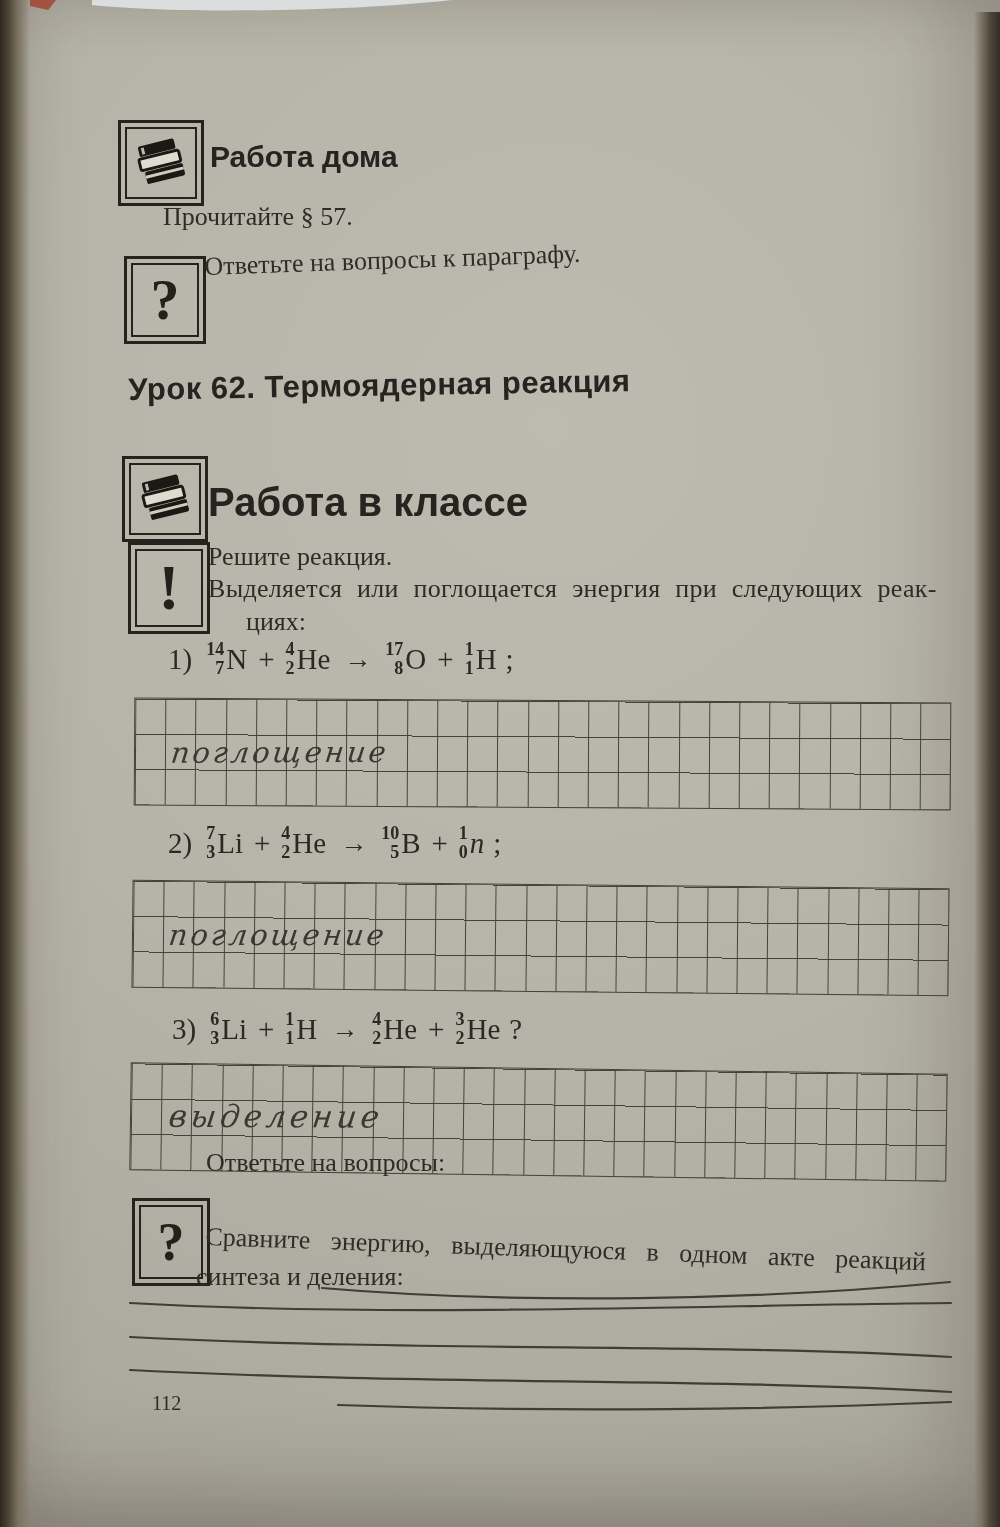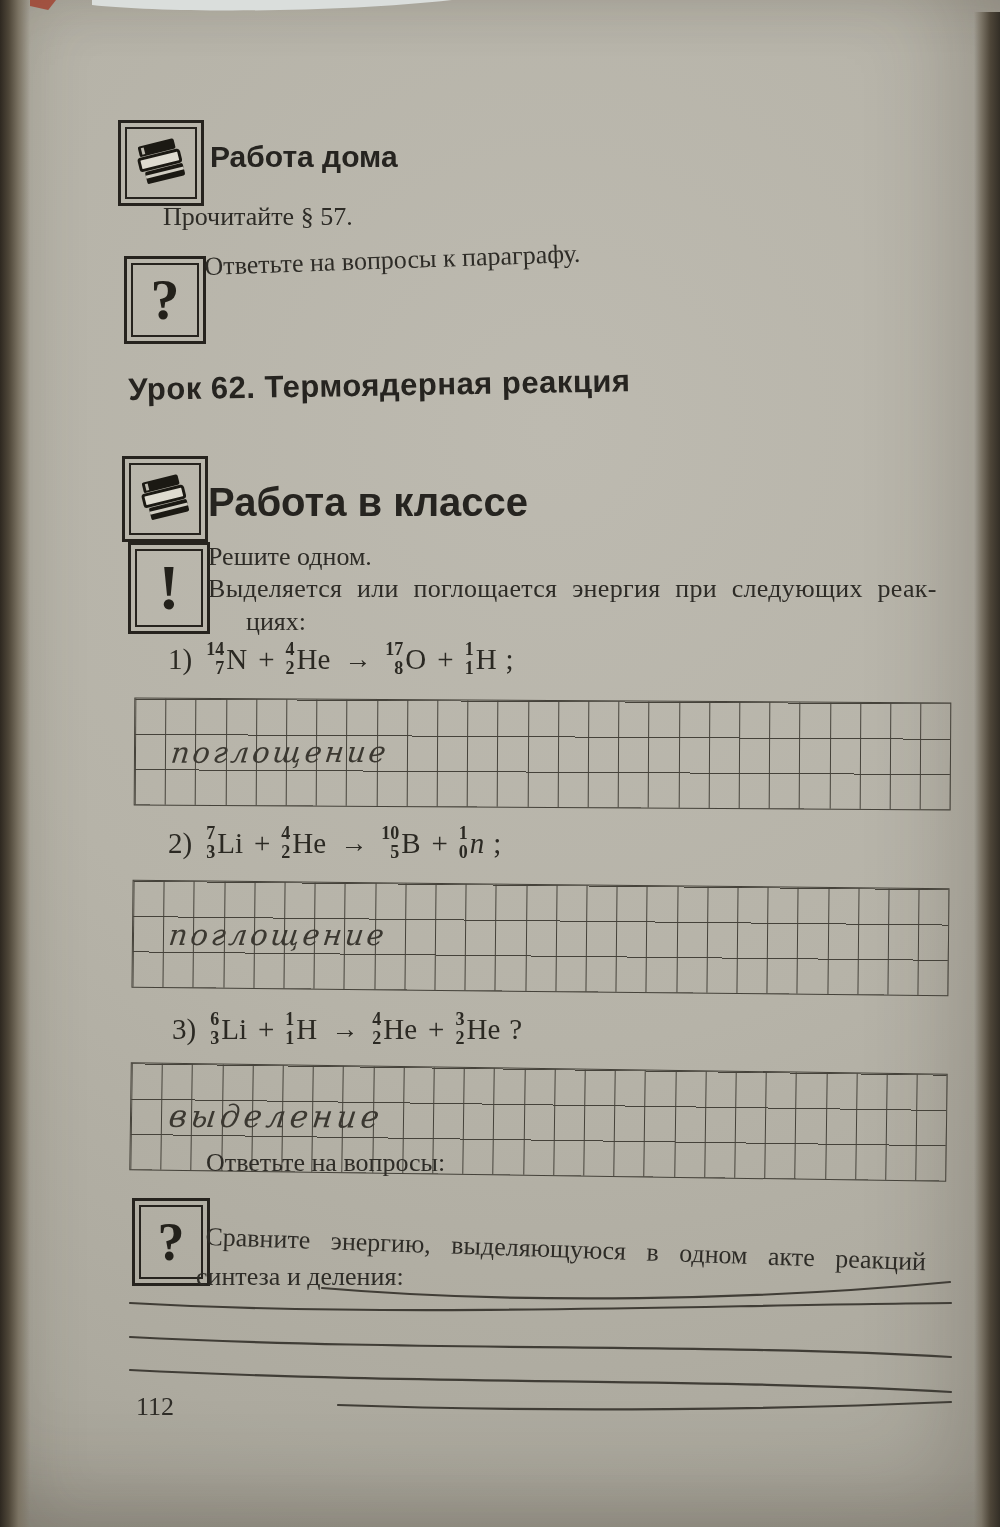--- a/index.html
+++ b/index.html
@@ -40,21 +40,21 @@
 
   .body-text { position:absolute; font-size:26px; color:#2e2c27; white-space:nowrap; }
   #hw-read { left:163px; top:202px; }
   #hw-questions { left:204px; top:252px; transform:rotate(-2deg); transform-origin:left top; }
   #cw-solve { left:208px; top:542px; }
   #cw-intro1 { left:208px; top:574px; word-spacing:8px; letter-spacing:0.3px; }
   #cw-intro2 { left:216px; top:607px;padding-left:30px; }
   #fq-heading { left:206px; top:1148px; }
   #fq-line1 { left:206px; top:1222px; word-spacing:14px; transform:rotate(2deg); transform-origin:left top; }
   #fq-line2 { left:196px; top:1262px; }
-  #page-number { left:136px; top:1392px; font-size:26px; }
+  #page-number { left:152px; top:1392px; font-size:20px; }
 
   
   .problem { position:absolute; left:0; top:0; width:100%; }
   .problem:nth-of-type(1) { top:640px; }
   .problem:nth-of-type(2) { top:824px; }
   .problem:nth-of-type(3) { top:1010px; }
   .eq { position:absolute; left:168px; top:0; display:flex; align-items:center; font-size:29px; color:#2b2923; }
   .problem:nth-of-type(3) .eq { left:172px; }
   .eq-label { margin-right:14px; }
   .nuclide { display:inline-flex; align-items:center; }
@@ -127,21 +127,21 @@
       </svg>
     </div>
   </div>
   <div class="h-sans" id="cw-heading">Работа в классе</div>
 
   <div class="icon-box" id="ex-icon">
     <div class="icon-inner">
       <span class="glyph">!</span>
     </div>
   </div>
-  <div class="body-text" id="cw-solve">Решите одном.</div>
+  <div class="body-text" id="cw-solve">Решите реакция.</div>
   <div class="body-text" id="cw-intro1">Выделяется или поглощается энергия при следующих реак-</div>
   <div class="body-text" id="cw-intro2">циях:</div>
 
   <div id="problems">
   <div class="problem">
     <div class="eq">
       <span class="eq-label">1)</span>
       <span class="eq-tokens" style="display:inline-flex;align-items:center;">
             <span class="nuclide">
               <span class="nums">

